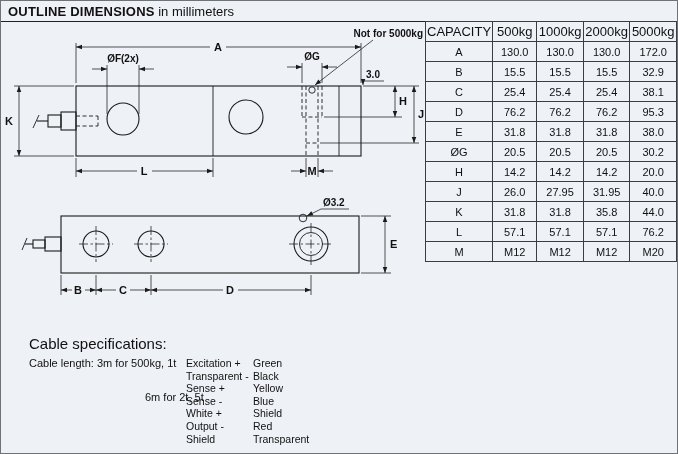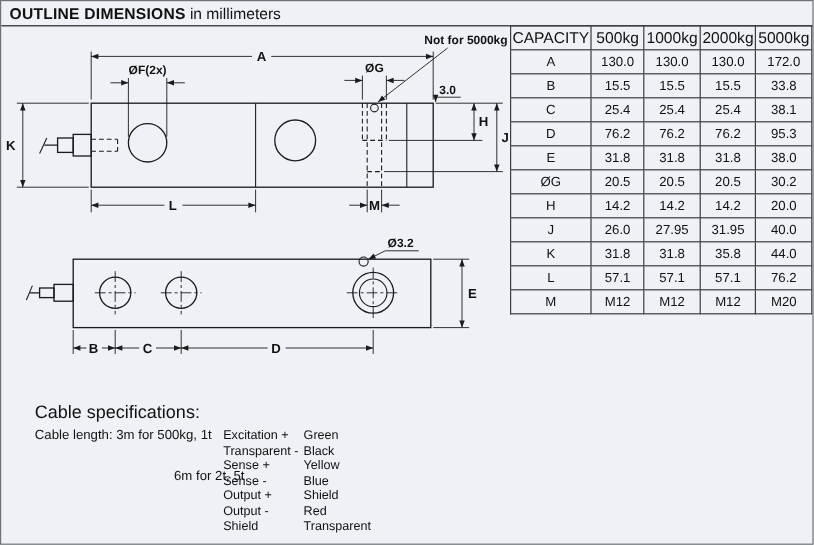--- a/index.html
+++ b/index.html
@@ -207,21 +207,21 @@
           <td>130.0</td>
           <td>130.0</td>
           <td>130.0</td>
           <td>172.0</td>
         </tr>
         <tr>
           <td>B</td>
           <td>15.5</td>
           <td>15.5</td>
           <td>15.5</td>
-          <td>33.8</td>
+          <td>32.9</td>
         </tr>
         <tr>
           <td>C</td>
           <td>25.4</td>
           <td>25.4</td>
           <td>25.4</td>
           <td>38.1</td>
         </tr>
         <tr>
           <td>D</td>
@@ -283,18 +283,18 @@
   </table>
 
   <div class="cable-title">Cable specifications:</div>
   <div class="cable-line1">Cable length: 3m for 500kg, 1t</div>
   <div class="cable-line2">6m for 2t, 5t</div>
   <div class="wires">
       <div class="wire-row"><span class="wire-label">Excitation +</span><span class="wire-color">Green</span></div>
       <div class="wire-row"><span class="wire-label">Transparent -</span><span class="wire-color">Black</span></div>
       <div class="wire-row"><span class="wire-label">Sense +</span><span class="wire-color">Yellow</span></div>
       <div class="wire-row"><span class="wire-label">Sense -</span><span class="wire-color">Blue</span></div>
-      <div class="wire-row"><span class="wire-label">Output +</span><span class="wire-color">Shield</span></div>
+      <div class="wire-row"><span class="wire-label">White +</span><span class="wire-color">Shield</span></div>
       <div class="wire-row"><span class="wire-label">Output -</span><span class="wire-color">Red</span></div>
       <div class="wire-row"><span class="wire-label">Shield</span><span class="wire-color">Transparent</span></div>
     </div>
 
 </div>
 
 </body></html>

